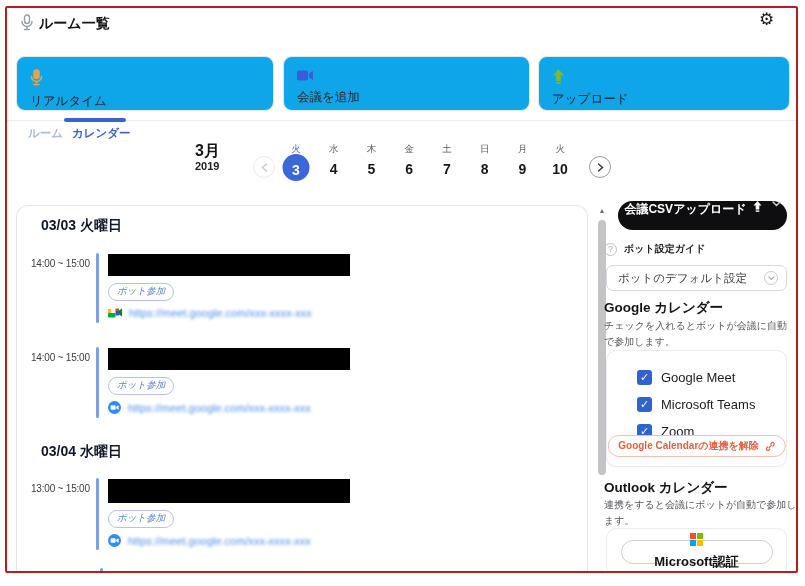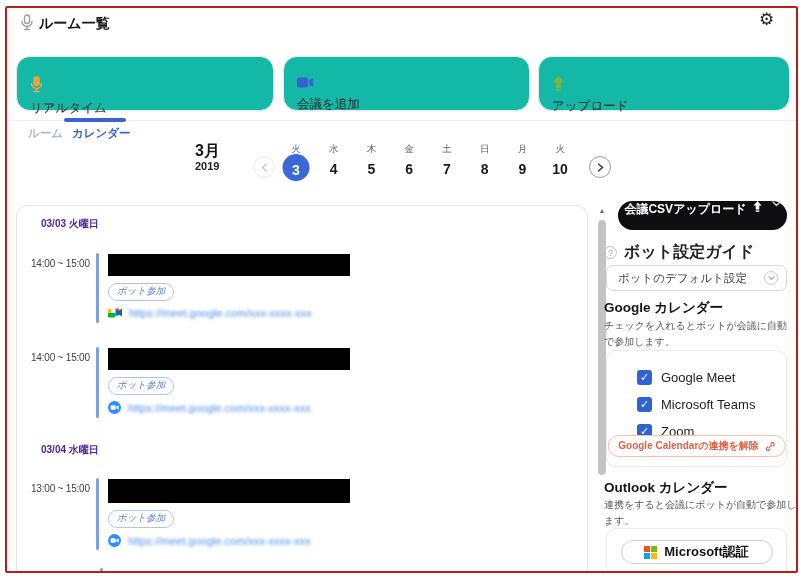--- a/index.html
+++ b/index.html
@@ -8,22 +8,22 @@
   .frame { position:absolute; left:5px; top:6px; width:793px; height:567px;
     border:2px solid #b91c1c; border-radius:2px; background:#fff; overflow:hidden; }
   .abs { position:absolute; }
 
   
   .app-title { left:32px; top:7px; font-size:14px; font-weight:bold; color:#151515; }
   .hdr-mic { left:14px; top:6px; }
   .gear { left:752px; top:1px; font-size:17px; color:#1a1a1a; cursor:pointer; }
 
   
-  .card { top:48px; height:55px; background:#14b8a6; border:1px solid #e7e7ea;
-    border-radius:14px; box-shadow:0 1px 2px rgba(0,0,0,.04); padding:19px 13px; cursor:pointer; }
+  .card { top:48px; height:55px; background:#0ea5e9; border:1px solid #e7e7ea;
+    border-radius:9px; box-shadow:0 1px 2px rgba(0,0,0,.04); padding:12px 13px; cursor:pointer; }
   .card-label { font-size:12.5px; font-weight:500; color:#26272b; margin-top:7px; }
 
   
   .tabline { left:0; top:112px; width:789px; border-top:1px solid #ececee; }
   .tab-indicator { left:57px; top:110px; width:62px; height:4px; border-radius:3px; background:#3b63d0; }
   .tab { top:118px; font-size:11.5px; font-weight:bold; cursor:pointer; }
   .tab-room { left:21px; color:#aabbd8; }
   .tab-cal { left:65px; color:#3b63d0; }
 
   
@@ -39,21 +39,21 @@
   .day-wd { font-size:9.5px; color:#5b5e66; height:13px; }
   .day-num { font-size:14px; font-weight:bold; color:#17181c; margin-top:5px; }
   .day-cell.selected .day-wd { color:#3b68d8; }
   .day-cell.selected .day-num { color:#fff; position:relative; z-index:1; margin-top:6px; }
   .sel-circle { position:absolute; left:50%; top:11px; transform:translateX(-50%);
     width:27px; height:27px; border-radius:50%; background:#3b68d8; }
 
   
   .panel { left:9px; top:197px; width:572px; height:380px; background:#fff;
     border:1px solid #e5e5e8; border-bottom:none; border-radius:12px 12px 0 0; }
-  .sec-header { position:absolute; left:24px; font-size:10px; font-weight:bold; color:#4c1d95; }
+  .sec-header { position:absolute; left:24px; font-size:14px; font-weight:bold; color:#0f172a; }
   .entry { position:absolute; left:14px; display:flex; width:548px; }
   .entry-time { width:62px; font-size:10px; color:#3c3d42; padding-top:5px; letter-spacing:-0.2px; }
   .entry-bar { width:3px; border-radius:2px; background:#7b9fe0; margin-left:3px; }
   .entry-body { margin-left:9px; padding-top:1px; }
   .redacted { width:242px; height:22px; background:#000; }
   .badge { display:inline-block; margin-top:7px; font-size:9.5px; color:#5b82cc;
     border:1px solid #b3c4e6; border-radius:9px; padding:1px 8px 2px; background:#fff;font-style:italic; }
   .linkrow { display:flex; align-items:center; gap:7px; margin-top:6px; }
   .mlink { font-size:11px; color:#4f90e8; filter:blur(1.8px); cursor:pointer; white-space:nowrap; }
   .tipbar { left:93px; top:560px; width:3px; height:12px; background:#7b9fe0; border-radius:2px; }
@@ -62,21 +62,21 @@
   .sb-arrow { left:589px; top:199px; width:12px; text-align:center; font-size:7px; color:#6e6e6e; cursor:pointer; }
   .sb-thumb { left:591px; top:212px; width:8px; height:255px; background:#c4c4c6; border-radius:4px; cursor:grab; }
 
   
   .csv-btn { left:611px; top:193px; width:169px; height:29px; background:#0e0e10; color:#fff;
     border-radius:16px; display:flex; align-items:flex-start; justify-content:center; gap:6px;
     font-size:12px; font-weight:bold; cursor:pointer; }
   .guide-row { left:597px; top:234px; display:flex; align-items:center; gap:7px; }
   .qmark { width:13px; height:13px; border:1px solid #c0c0c4; border-radius:50%;
     font-size:9px; color:#a8a8ae; display:flex; align-items:center; justify-content:center; }
-  .guide-label { font-size:16px; font-weight:bold; color:#222; }
+  .guide-label { font-size:10px; font-weight:bold; color:#222; }
   .select-box { left:599px; top:257px; width:181px; height:26px; border:1px solid #d8d8dc;
     border-radius:7px; display:flex; align-items:center; padding:0 8px 0 11px;
     font-size:11.5px; color:#3a3a40; cursor:pointer; background:#fff; }
   .select-box .spring { flex:1; }
   .circ-chev { width:14px; height:14px; border:1px solid #c9c9cd; border-radius:50%;
     display:flex; align-items:center; justify-content:center; color:#b0b0b4; }
   .side-title { font-size:13.5px; font-weight:bold; color:#141417; }
   .side-desc { font-size:10px; color:#55565c; line-height:1.55; width:193px; }
   .g-title { left:597px; top:291px; } .g-desc { left:597px; top:310px; }
   .g-card { left:599px; top:342px; width:181px; height:117px; border:1px solid #ececee;
@@ -88,21 +88,21 @@
   .unlink-btn { position:absolute; left:50%; transform:translateX(-50%); bottom:9px;
     border:1px solid #f2c0ae; border-radius:11px; color:#e06144; font-size:10px; font-weight:bold;
     padding:3px 10px; white-space:nowrap; display:flex; align-items:center; gap:7px;
     background:#fff; cursor:pointer; }
   .o-title { left:597px; top:471px; } .o-desc { left:597px; top:489px; }
   .ms-card { left:599px; top:520px; width:181px; height:48px; border:1px solid #ececee;
     border-radius:10px; background:#fff; box-shadow:0 1px 2px rgba(0,0,0,.03); }
   .ms-btn { position:absolute; left:50%; top:11px; transform:translateX(-50%);
     width:152px; height:24px; border:1px solid #cfcfd4; border-radius:13px; background:#fff;
     display:flex; align-items:center; justify-content:center; gap:7px;
-    font-size:13px; font-weight:bold; color:#141414; cursor:pointer; }
+    font-size:13px; font-weight:bold; color:#141414; cursor:pointer;flex-direction:column; }
   .ms-logo { display:grid; grid-template-columns:6px 6px; grid-template-rows:6px 6px; gap:1px; }
   .icon svg { display:block; }
 </style>
 </head>
 <body>
 
 <div class="frame">
 
   <span class="abs hdr-mic icon">
     <svg width="12" height="17" viewBox="0 0 12 17">

